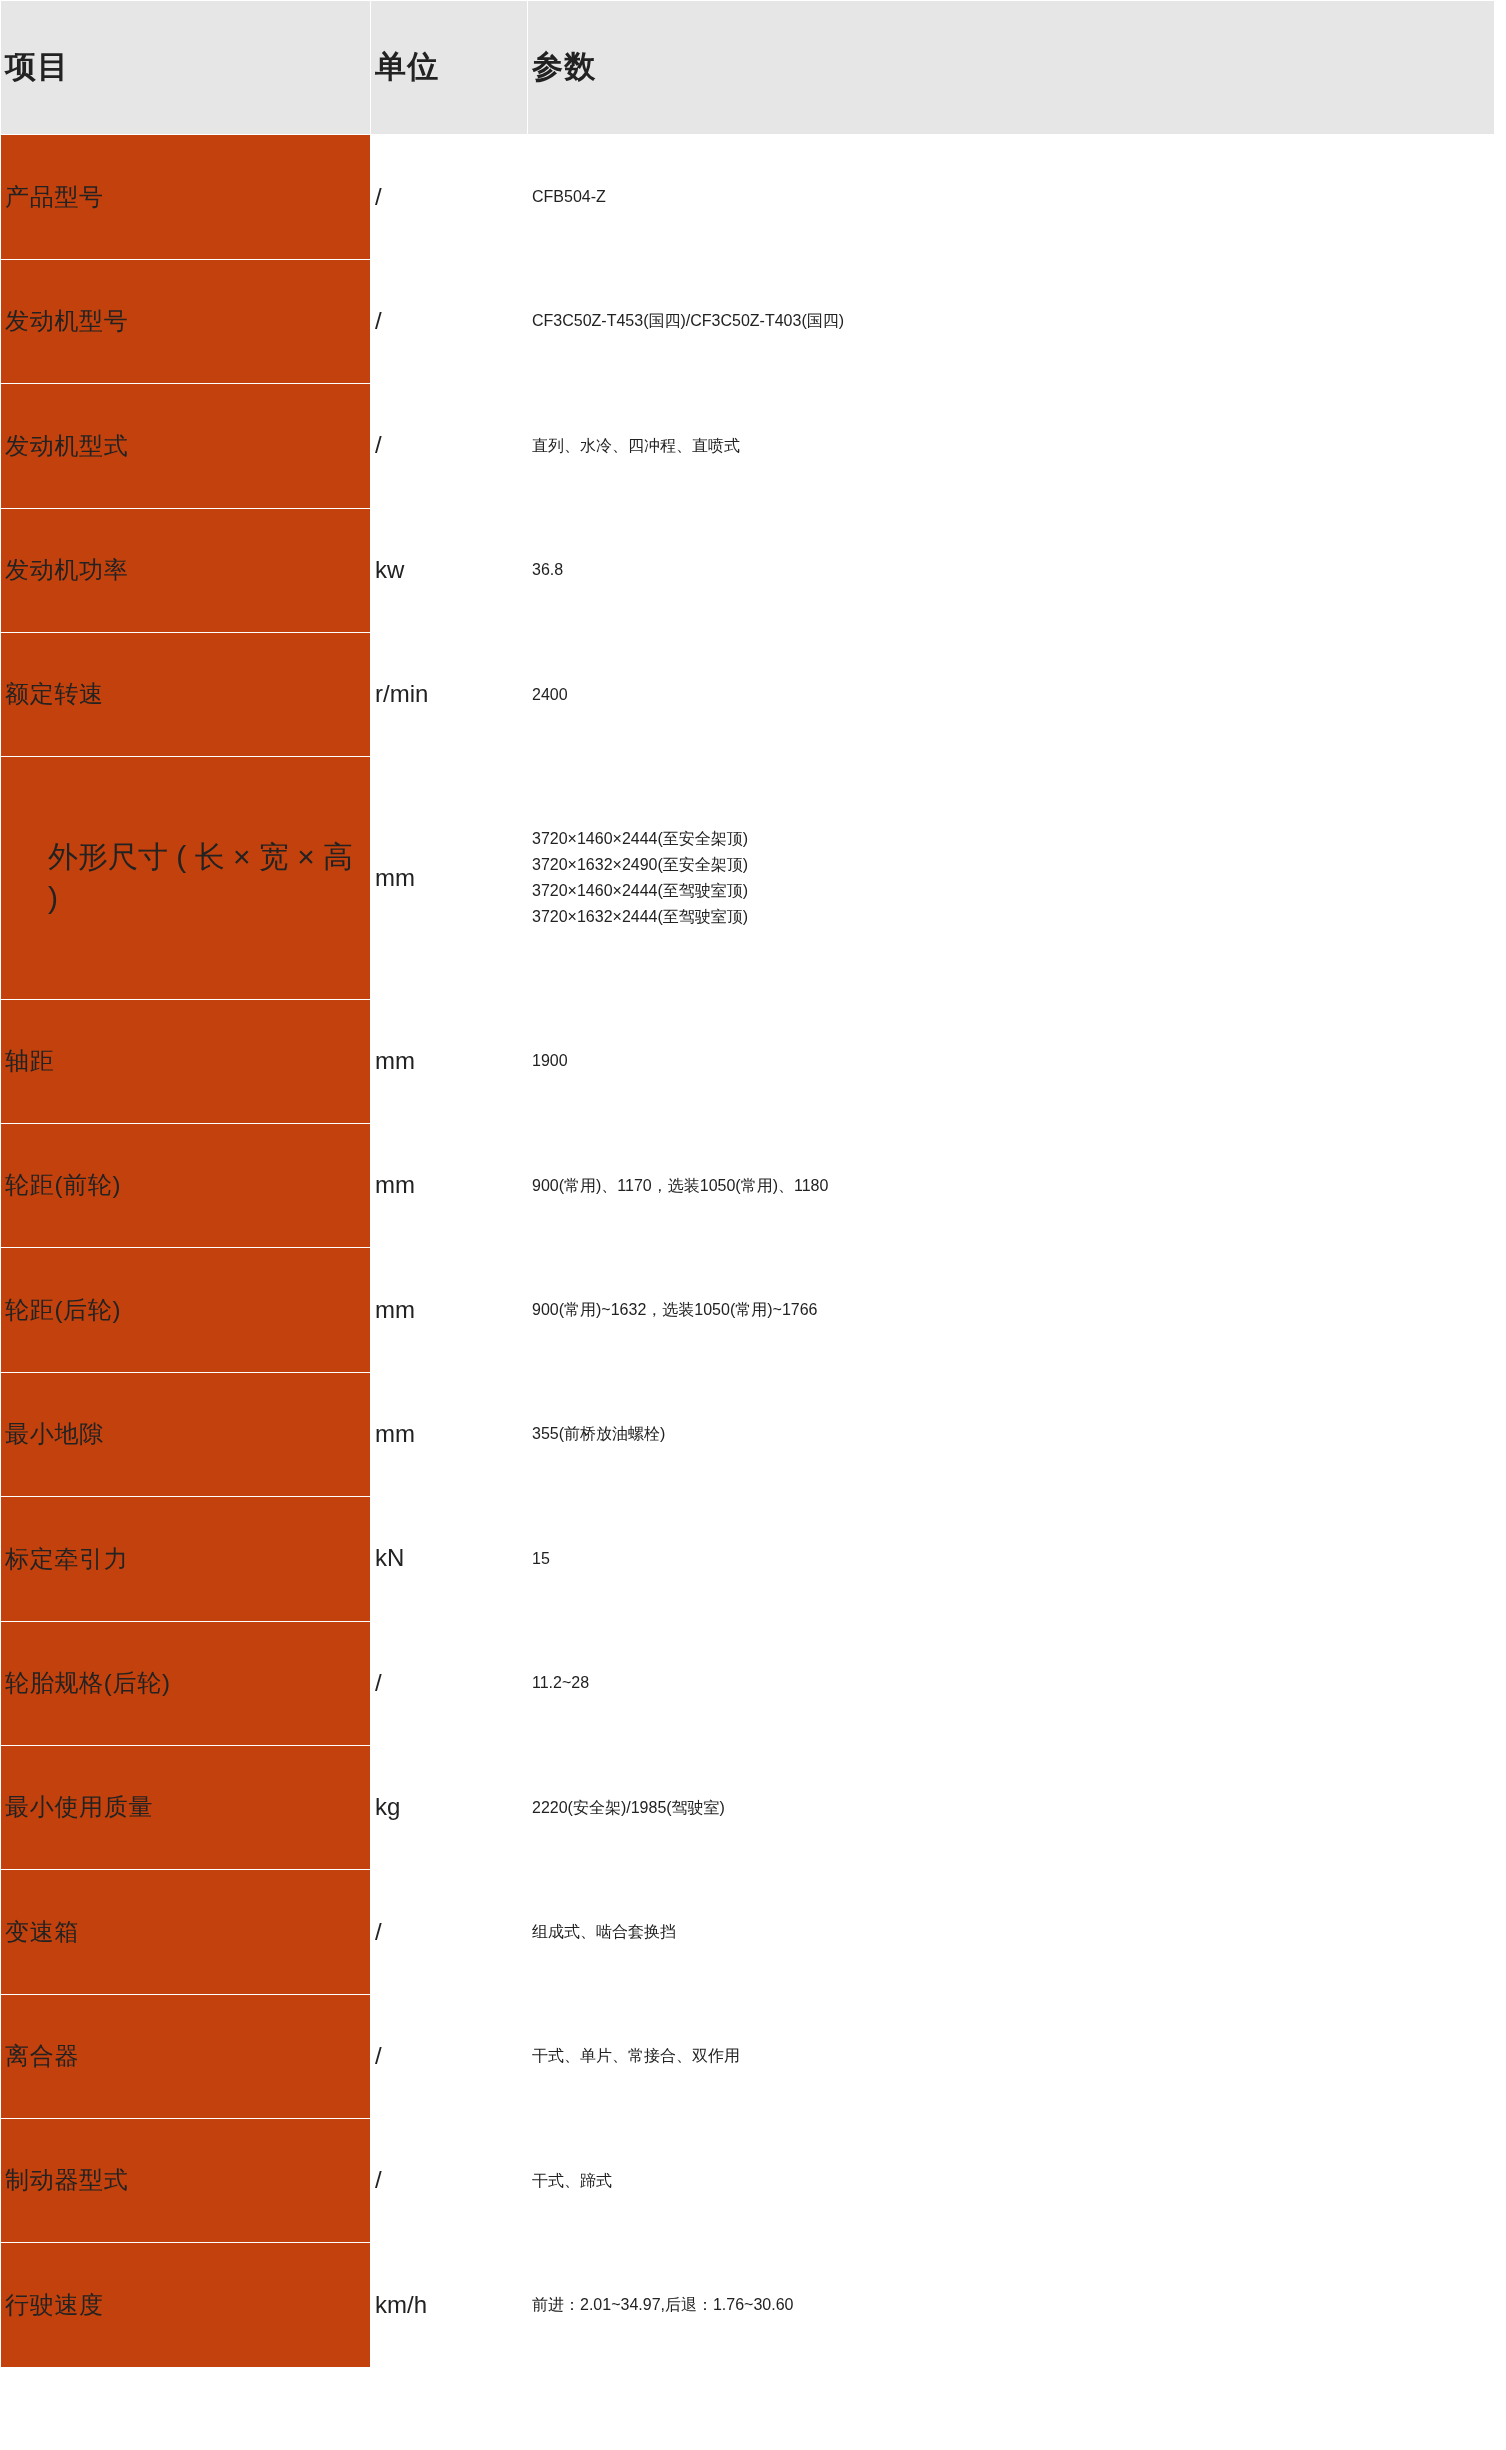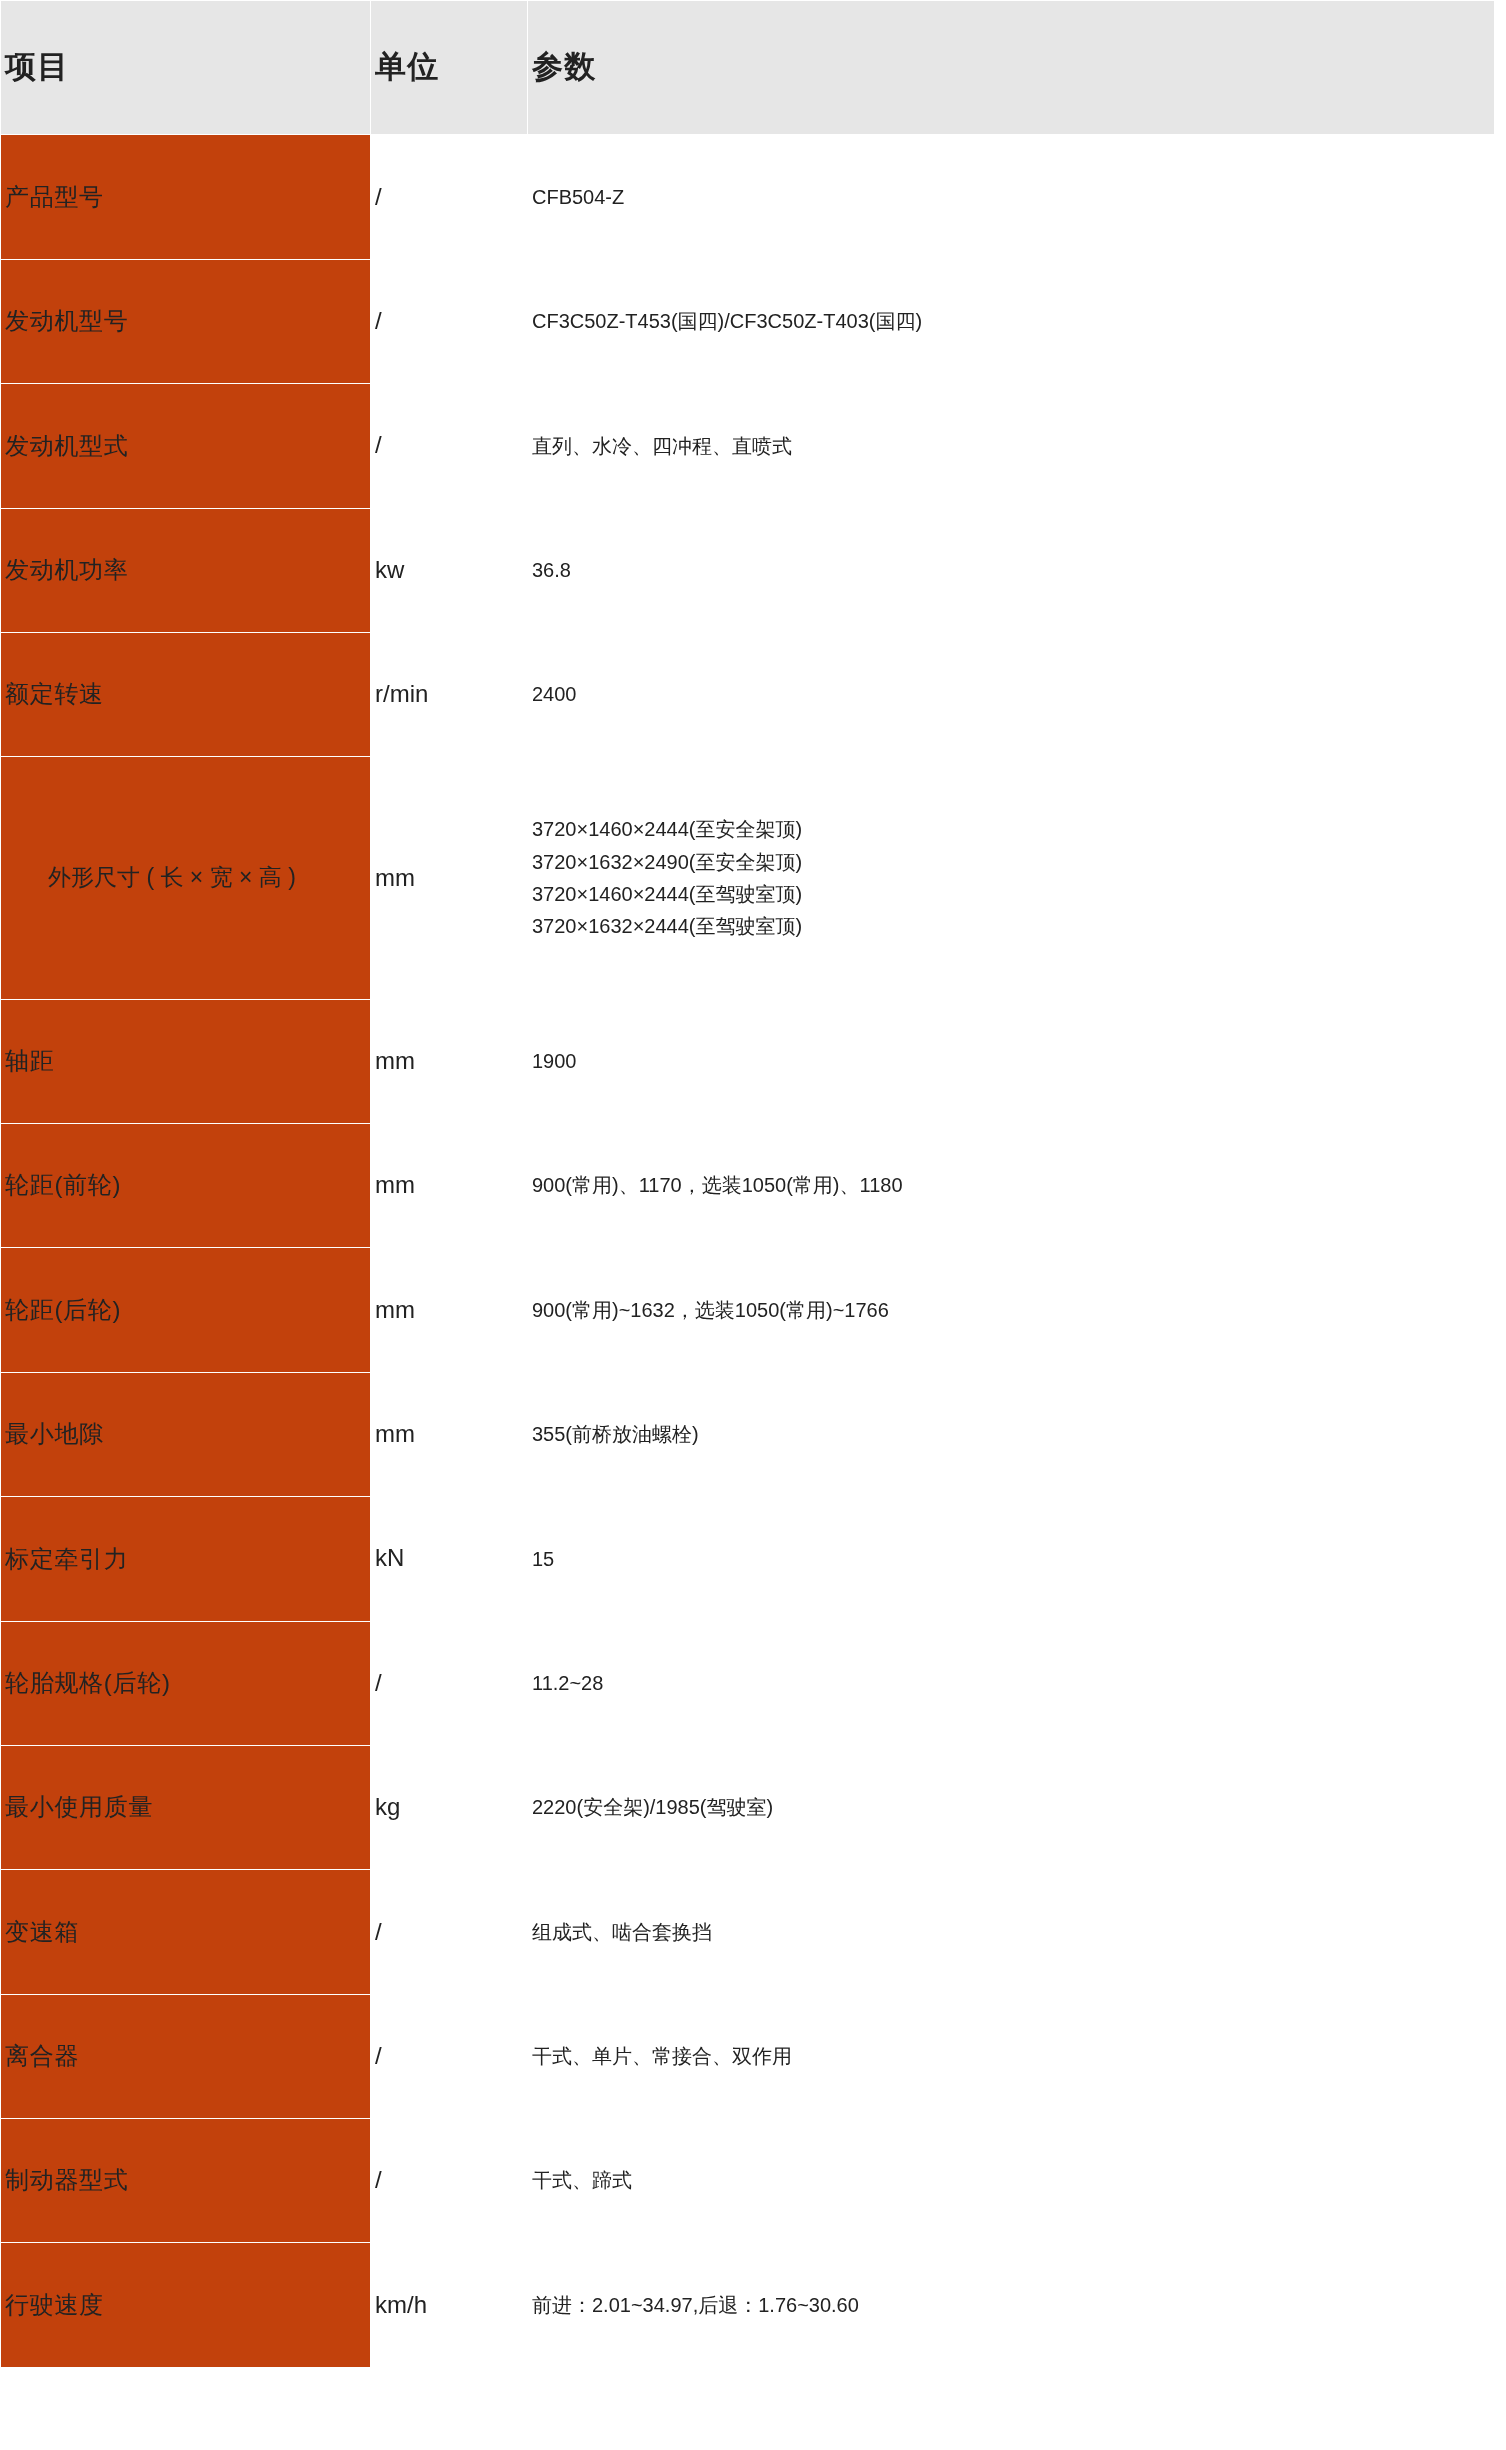--- a/index.html
+++ b/index.html
@@ -49,41 +49,41 @@
     font-size: 24px;
     font-weight: normal;
     letter-spacing: 0.7px;
   }
   table.spec-table td.col-unit {
     background: #ffffff;
     font-size: 24px;
   }
   table.spec-table td.col-param {
     background: #ffffff;
-    font-size: 20px;
+    font-size: 16px;
   }
   table.spec-table tr.row-normal td {
     height: 110px;
   }
   table.spec-table tr.row-tall td {
     height: 228px;
   }
   table.spec-table td.col-param .multiline {
     display: block;
     line-height: 1.62;
     white-space: pre-line;
   }
   table.spec-table td.col-item .two-line {
     display: block;
     line-height: 1.35;
     white-space: pre-line;
   }
   
   table.spec-table td.col-item.tight {
-    font-size: 23px;
+    font-size: 30px;
     letter-spacing: 0px;
     padding-left: 47px;
   }
 </style>
 </head>
 <body>
 
 <div class="spec-wrap">
   <table class="spec-table">
     <colgroup>

